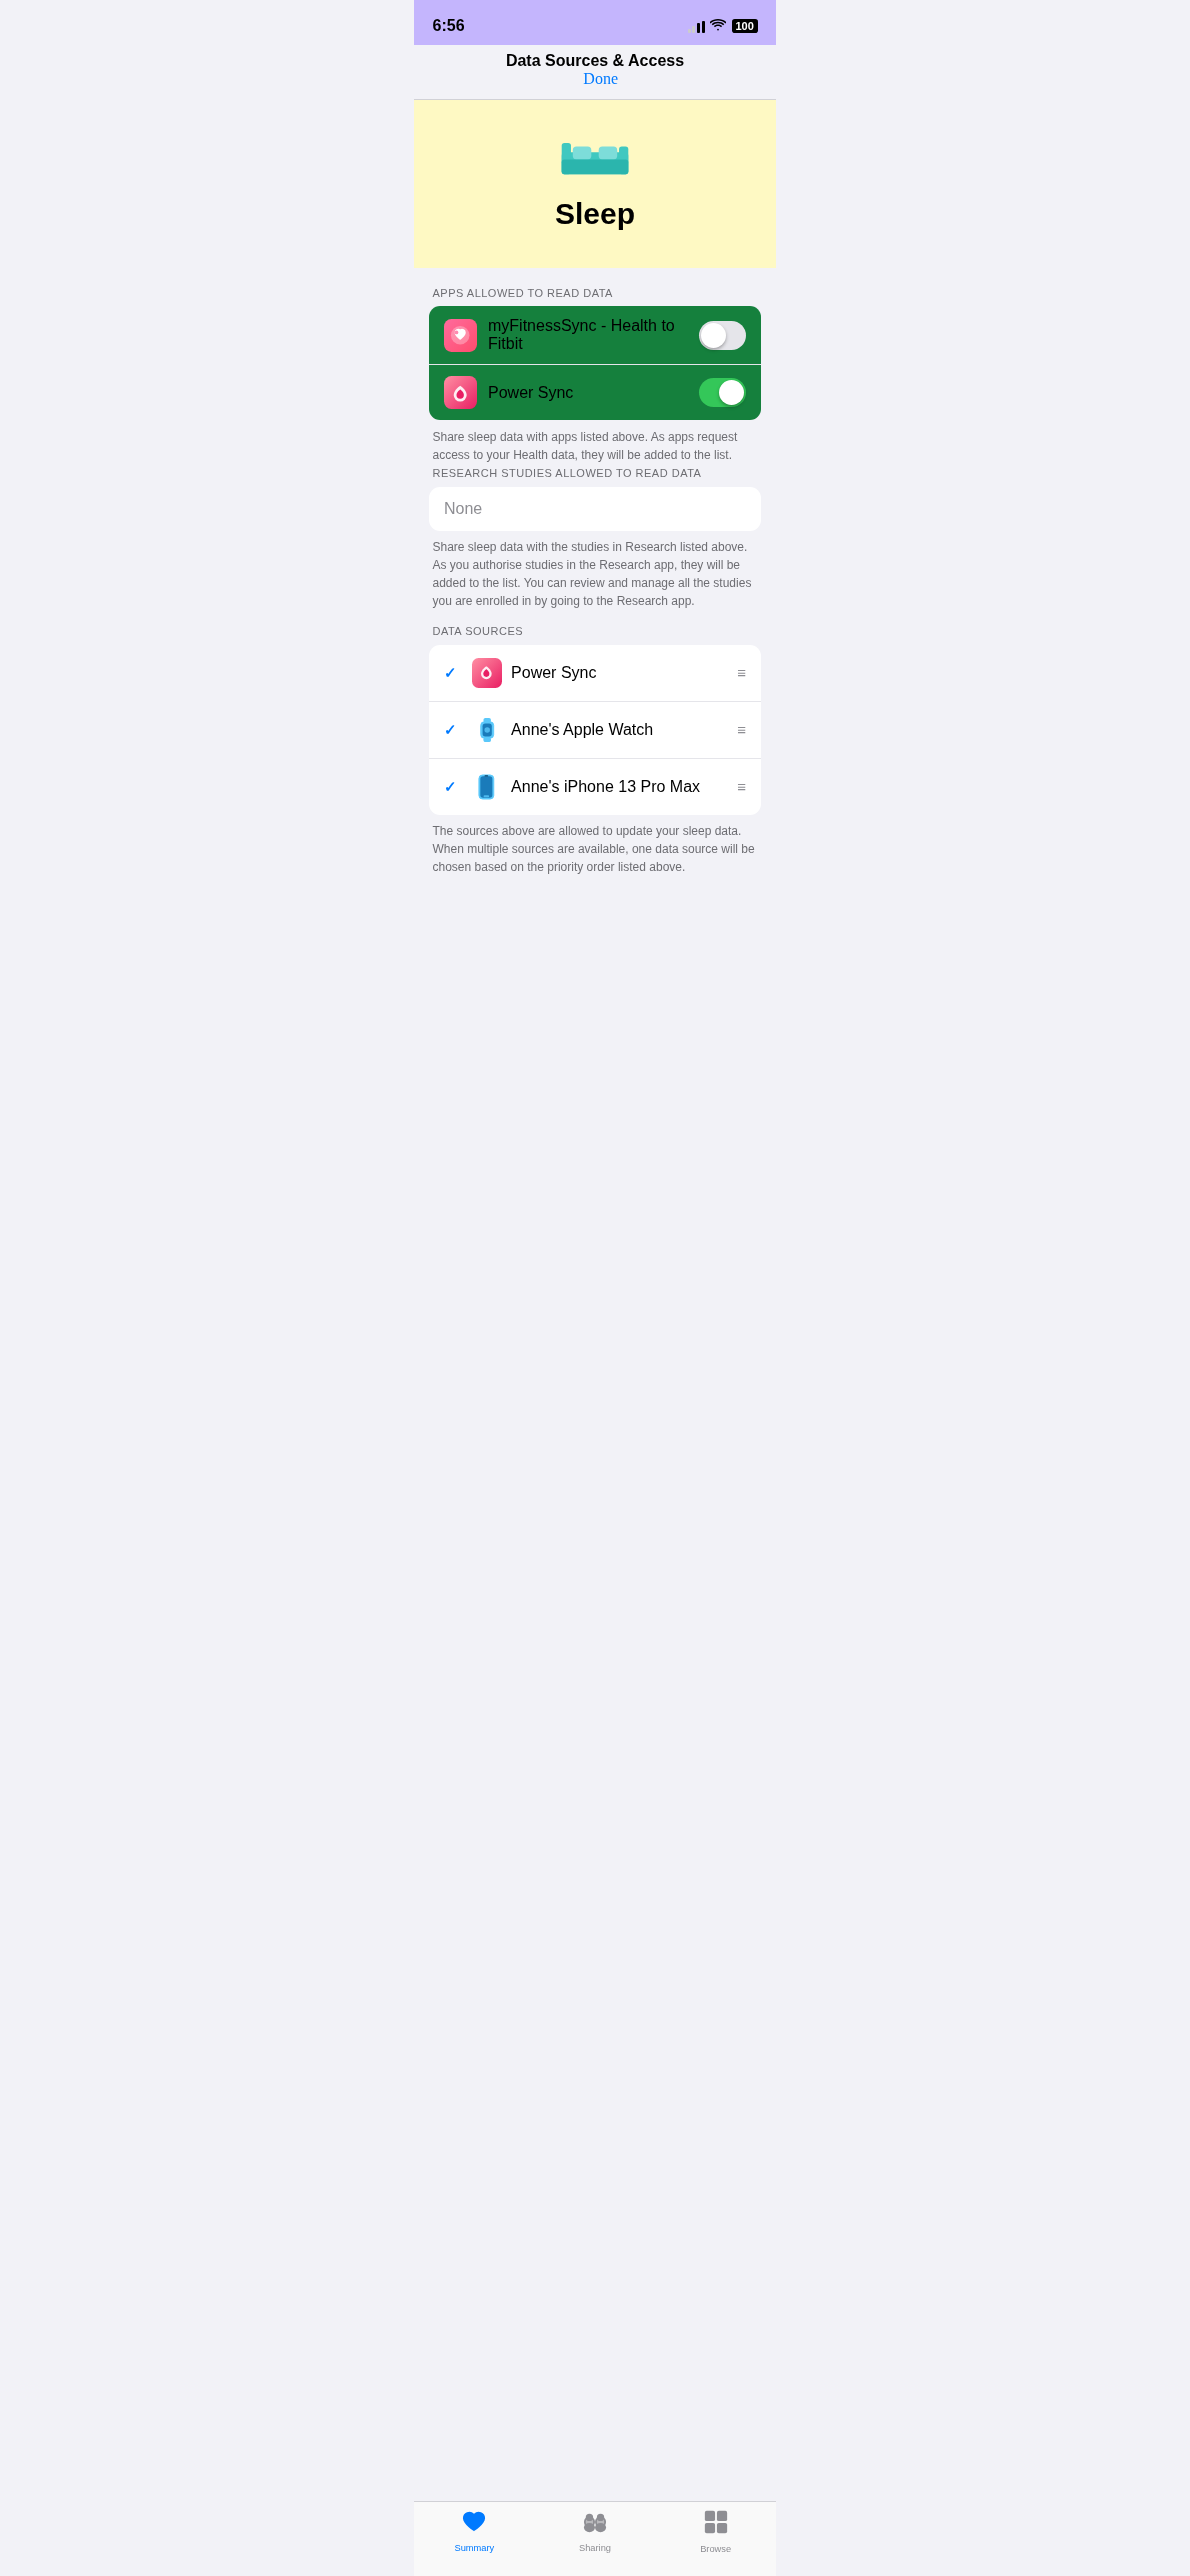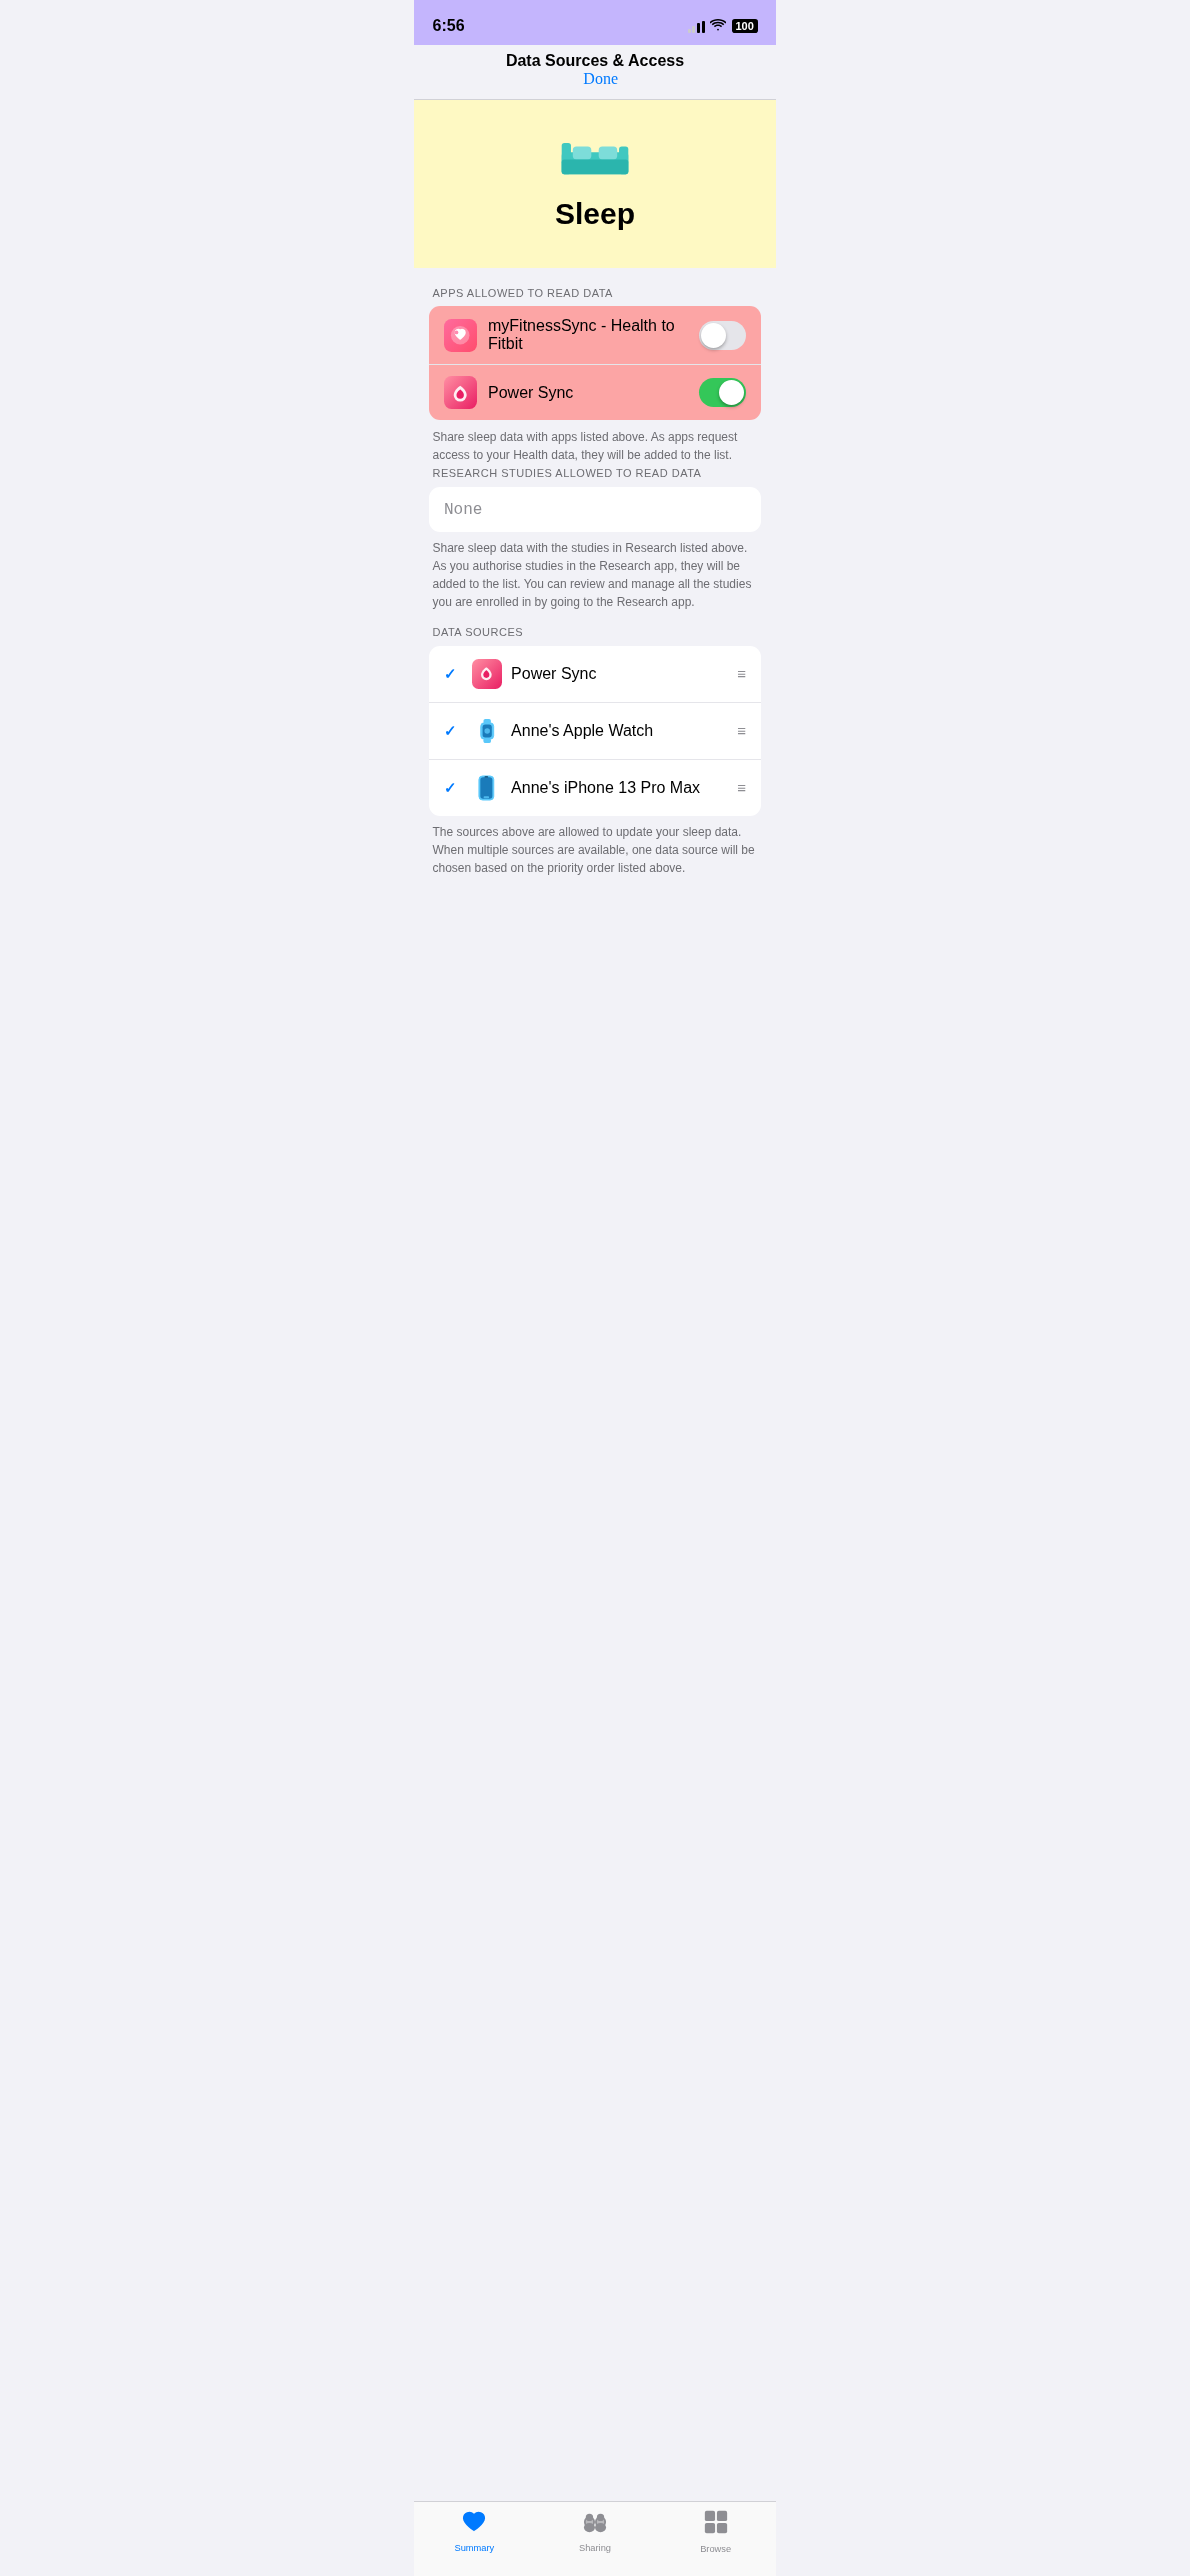--- a/index.html
+++ b/index.html
@@ -128,21 +128,21 @@
       font-weight: 500;
       color: #6d6d72;
       letter-spacing: 0.5px;
       padding: 0 18.5px;
       margin-bottom: 7.4px;
       margin-top: 18.5px;
     }
 
     
     .card {
-      background: #fca5a5;
+      background: #15803d;
       border-radius: 11px;
       margin: 0 15px;
       overflow: hidden;
     }
 
     .card-row {
       display: flex;
       align-items: center;
       padding: 11px 15px;
       gap: 11px;
@@ -198,21 +198,20 @@
     
     .none-card {
       background: #fff;
       border-radius: 11px;
       margin: 0 15px;
       padding: 13px 15px;
     }
     .none-text {
       font-size: 16px;
       color: #8e8e93;
-      font-family: Liberation Mono, monospace;
     }
 
     
     .source-card {
       background: #fff;
       border-radius: 11px;
       margin: 0 15px;
       overflow: hidden;
     }
     .source-row {

